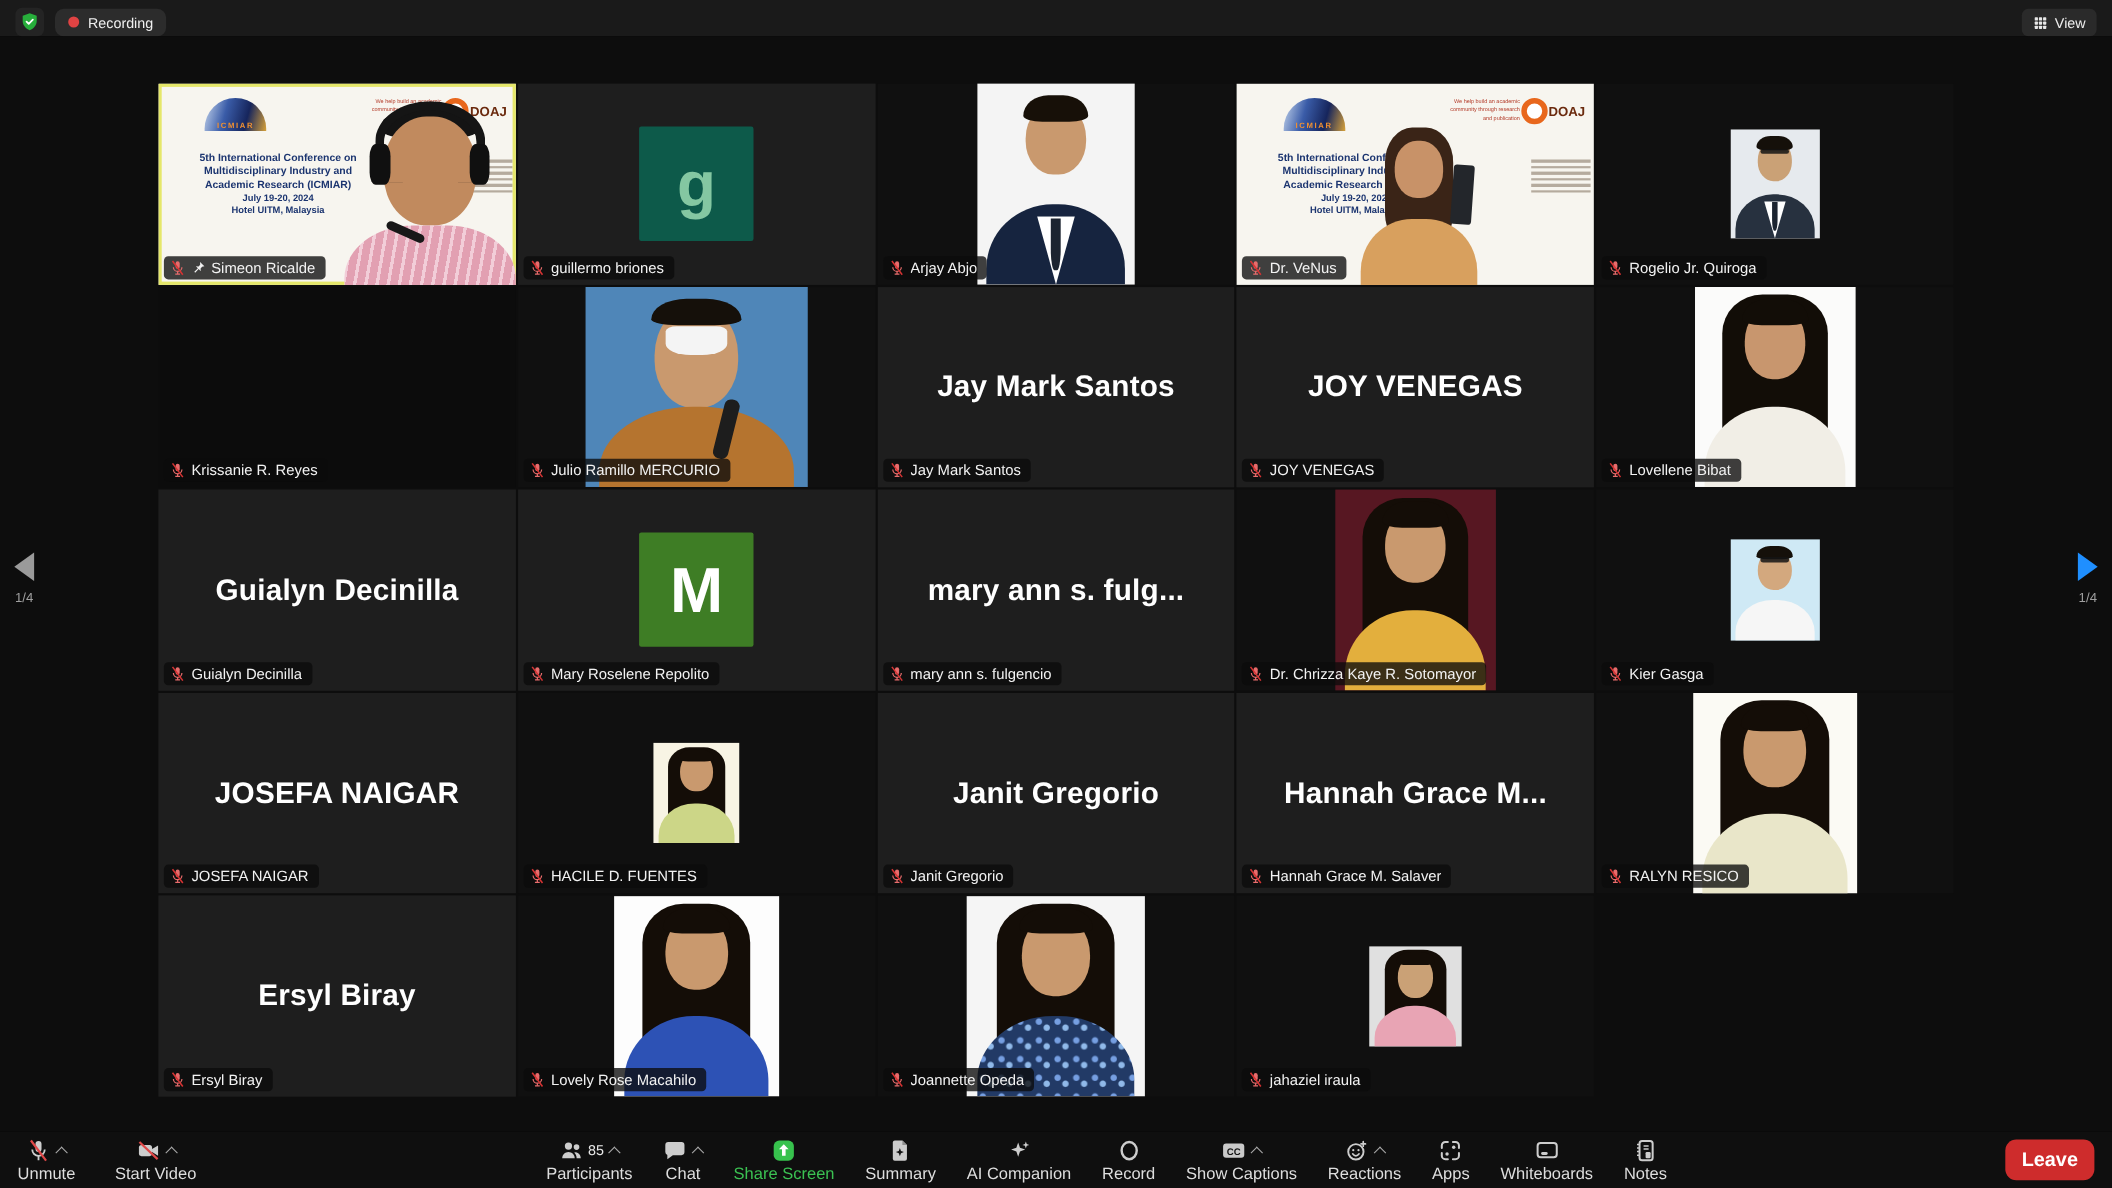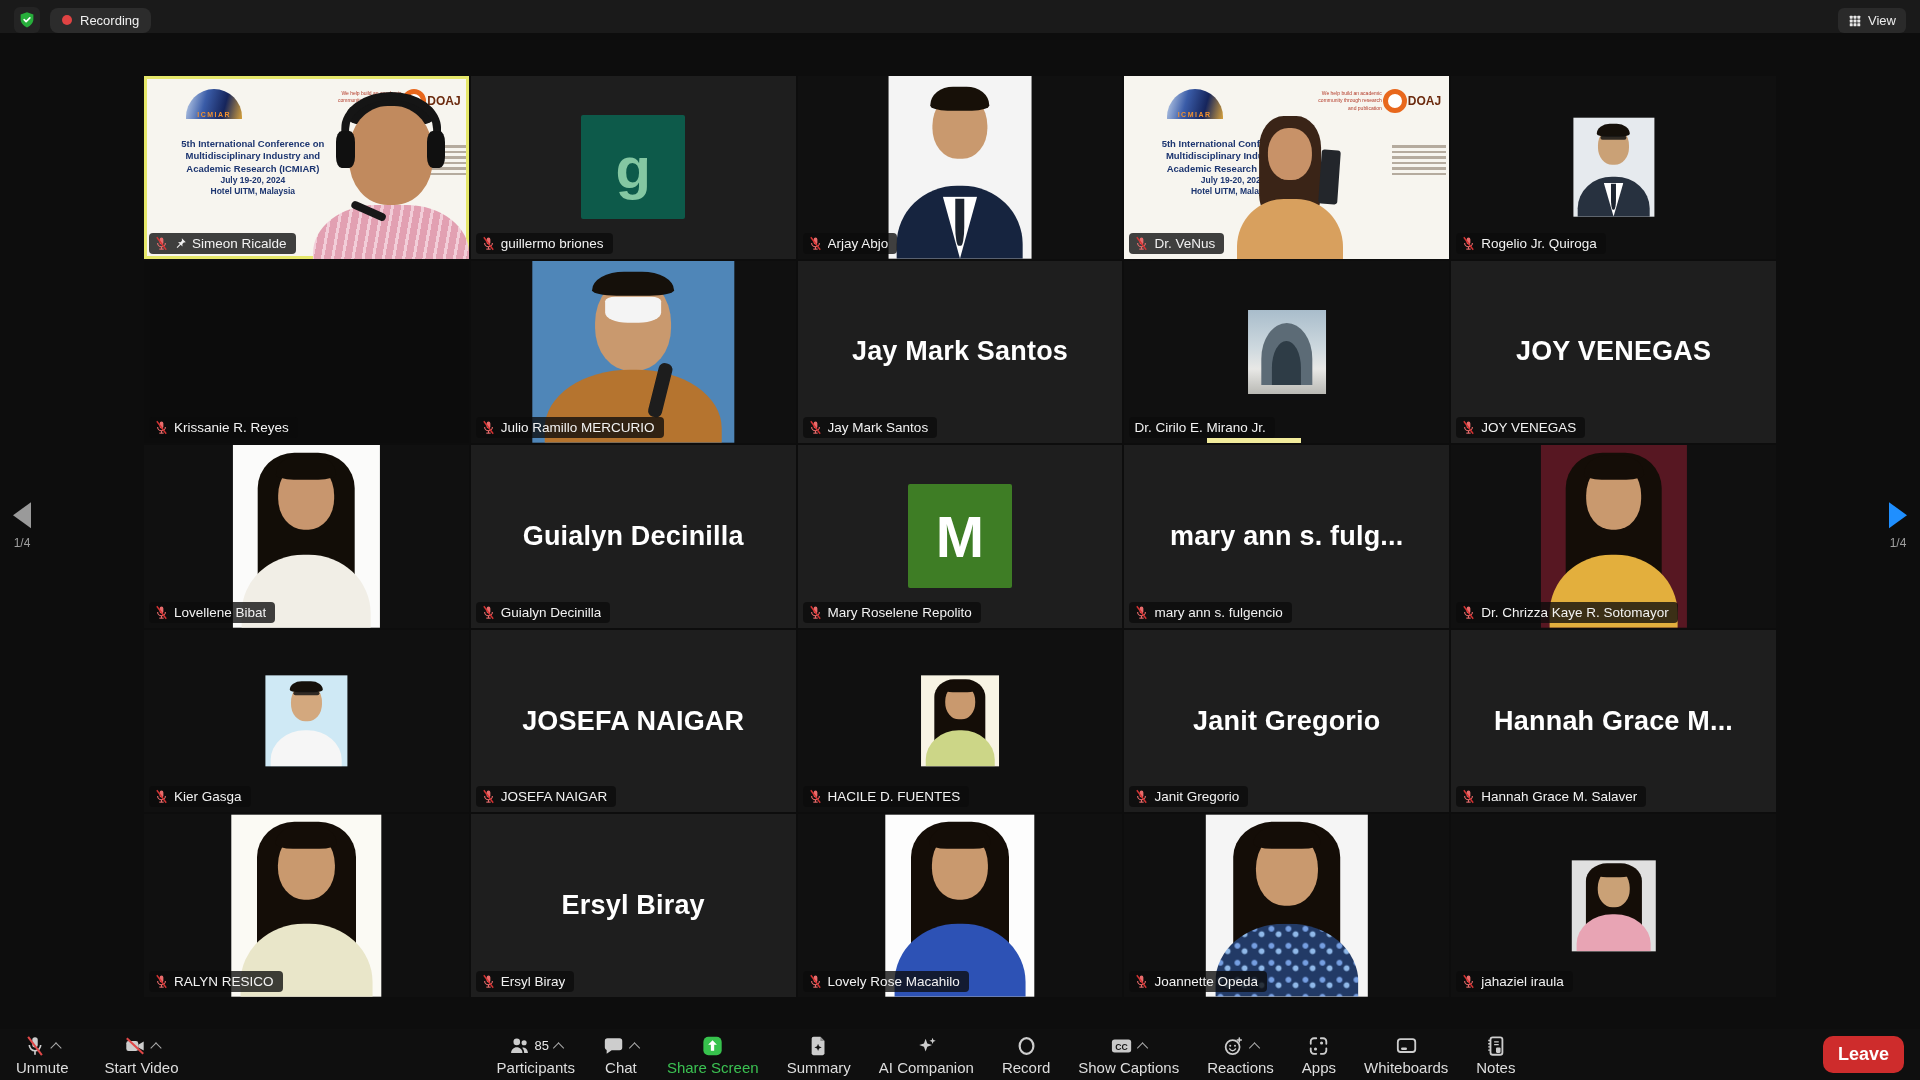--- a/index.html
+++ b/index.html
@@ -449,34 +449,20 @@
         </div>
     <div class="plabel">
       <svg class="mic-ico">
             <use href="#sym-mic-red"></use>
           </svg>
 
       <span class="pname">Jay Mark Santos</span>
     </div>
   </div>
 
-  <div class="tile dark">
-    <div class="tile-content">
-          <div class="photo arch-photo" style="width: 24%; height: 46%;">
-            <div class="arch-outer">
-              <div class="arch-inner"></div>
-            </div>
-          </div>
-        </div>
-    <div class="plabel">
-
-      <span class="pname">Dr. Cirilo E. Mirano Jr.</span>
-    </div>
-  <div class="ybar" style="background-color: rgb(242, 236, 156);"></div>
-      </div>
 
   <div class="tile">
     <div class="tile-content">
           <div class="name-center">JOY VENEGAS</div>
         </div>
     <div class="plabel">
       <svg class="mic-ico">
             <use href="#sym-mic-red"></use>
           </svg>
 

